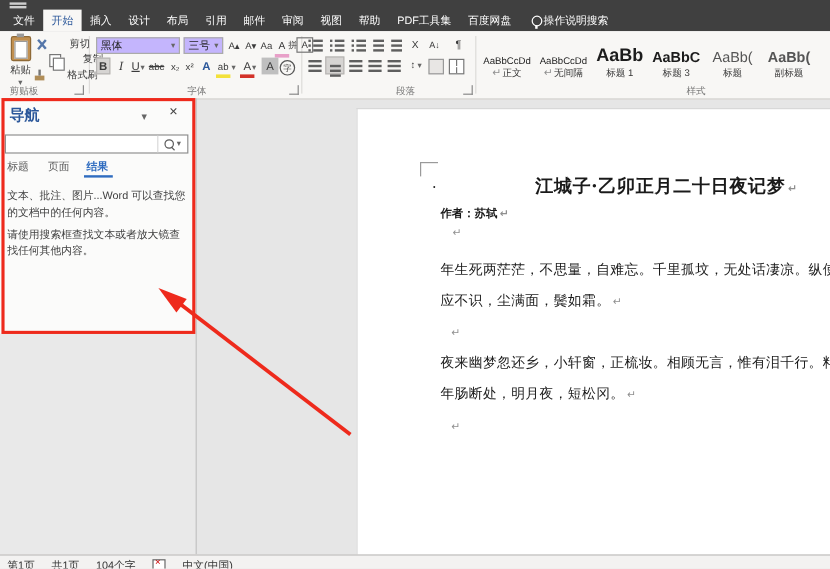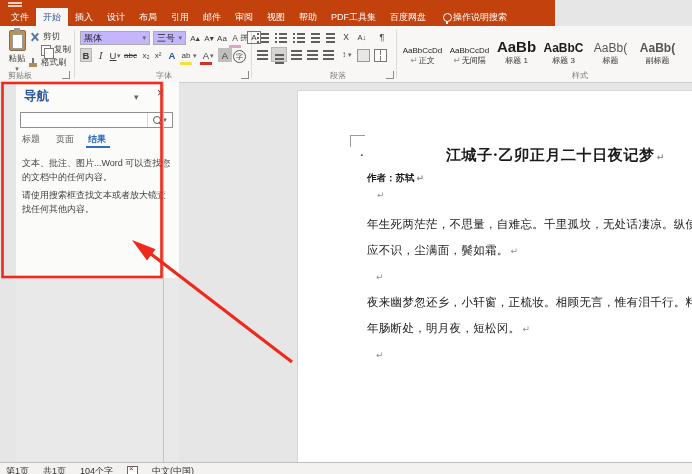--- a/index.html
+++ b/index.html
@@ -1,36 +1,36 @@
 <!DOCTYPE html>
 <html><head>
 <meta charset="utf-8">
 <style>
   html,body{margin:0;padding:0;}
   body{font-family:"Liberation Sans", sans-serif;}
   .canvas{position:relative;width:692px;height:474px;overflow:hidden;background:#e6e6e6;}
   .ab{position:absolute;}
 
   
-  .titlebar{left:0;top:0;width:555px;height:26px;background:#c2410c;}
+  .titlebar{left:0;top:0;width:692px;height:26px;background:#404040;}
   .qat{left:8px;top:2px;width:16px;height:5px;}
   .qat i{display:block;width:14px;height:2px;background:rgba(255,255,255,.75);margin-bottom:1px;}
   .tabs{left:4px;bottom:0;height:18px;display:flex;align-items:stretch;}
   .tab{display:flex;align-items:center;padding:0 7px;font-size:9px;color:#fff;white-space:nowrap;cursor:default;}
   .tab.active{background:#f8f7f5;color:#2b579a;}
   .tellme{display:flex;align-items:center;margin-left:10px;color:#fff;font-size:9px;gap:1px;}
   .bulb{width:7px;height:7px;border:1.2px solid #fff;border-radius:50%;position:relative;}
   .bulb:after{content:"";position:absolute;left:2px;top:7px;width:2px;height:3px;background:#fff;}
 
   
   .ribbon{left:0;top:26px;width:692px;height:56px;background:#f8f7f5;border-bottom:1px solid #cfcdcb;}
   .gdiv{top:4px;width:1px;height:48px;background:#ddDBD9;}
   .glabel{font-size:8px;color:#7a7a7a;white-space:nowrap;}
   .launcher{width:7px;height:7px;border-right:1.4px solid #8a8a8a;border-bottom:1.4px solid #8a8a8a;}
-  .rbtn{font-size:8.5px;color:#3b3b3b;display:flex;align-items:center;gap:3px;white-space:nowrap;}
+  .rbtn{font-size:8.5px;color:#3b3b3b;display:flex;align-items:center;gap:18px;white-space:nowrap;}
   .combo{background:#c4b5fd;border:1px solid #abaBA9;height:14px;display:flex;align-items:center;justify-content:space-between;font-size:9px;color:#222;padding:0 3px;box-sizing:border-box;}
   .dd{font-size:7px;color:#666;}
   .tgl{height:14px;min-width:12px;display:flex;align-items:center;justify-content:center;font-size:9.5px;color:#3b3b3b;}
   .tgl.active{background:#d6d4d2;border:1px solid #b8b6b4;box-sizing:border-box;}
   .clipicon{width:15px;height:19px;background:#c18f4f;border:1px solid #8f6a37;border-radius:2px;position:relative;}
   .clipicon:before{content:"";position:absolute;left:2px;top:3px;width:9px;height:13px;background:#fff;border:1px solid #9a9a9a;}
   .clipicon:after{content:"";position:absolute;left:4px;top:-3px;width:6px;height:3px;background:#9a9a9a;}
   .scis{width:10px;height:10px;position:relative;}
   .scis i{position:absolute;left:4px;top:0;width:1.6px;height:10px;background:#5577aa;}
   .scis i:first-child{transform:rotate(40deg);}
@@ -48,21 +48,21 @@
   .hl{border-bottom:3px solid #f3e13a;padding-bottom:0;}
   .fc{border-bottom:3px solid #d33229;}
   .fx{color:#2b579a;font-weight:bold;}
   .shd{background:#bfbfbf;padding:0 1px;}
   .enc{width:11px;height:11px;border:1px solid #555;border-radius:50%;font-size:7px;display:flex;align-items:center;justify-content:center;color:#444;}
   .stylechip{width:45px;height:36px;display:flex;flex-direction:column;align-items:center;justify-content:flex-end;cursor:default;}
   .stylechip .nm{font-size:8px;color:#333;white-space:nowrap;}
   .stylechip .pv{white-space:nowrap;color:#1c1c1c;}
 
   
-  .navpane{left:16px;top:82px;width:163px;height:380px;background:#e9e9e9;}
+  .navpane{left:0;top:82px;width:163px;height:380px;background:#e9e9e9;}
   .navwhite{left:0;top:0;width:163px;height:196px;background:#fbfbfa;}
   .navtitle{font-size:12.5px;font-weight:bold;color:#2b579a;}
   .navtab{font-size:9px;color:#5a5a5a;}
   .navtab.active{color:#2f6cc0;font-weight:bold;}
   .navdesc{font-size:9px;color:#3f3f3f;line-height:13.5px;width:151px;}
   .sbox{background:#fff;border:1px solid #8f8f8f;box-sizing:border-box;display:flex;}
   .sinput{flex:1;border:0;outline:0;font-size:9px;padding:0 3px;background:transparent;min-width:0;}
   .sbtn{width:24px;display:flex;align-items:center;justify-content:center;gap:2px;border-left:1px solid #d9d9d9;}
   .magicon{width:6px;height:6px;border:1.4px solid #5a5a5a;border-radius:50%;position:relative;}
   .magicon:after{content:"";position:absolute;left:5px;top:5px;width:4px;height:1.4px;background:#5a5a5a;transform:rotate(45deg);transform-origin:0 0;}

